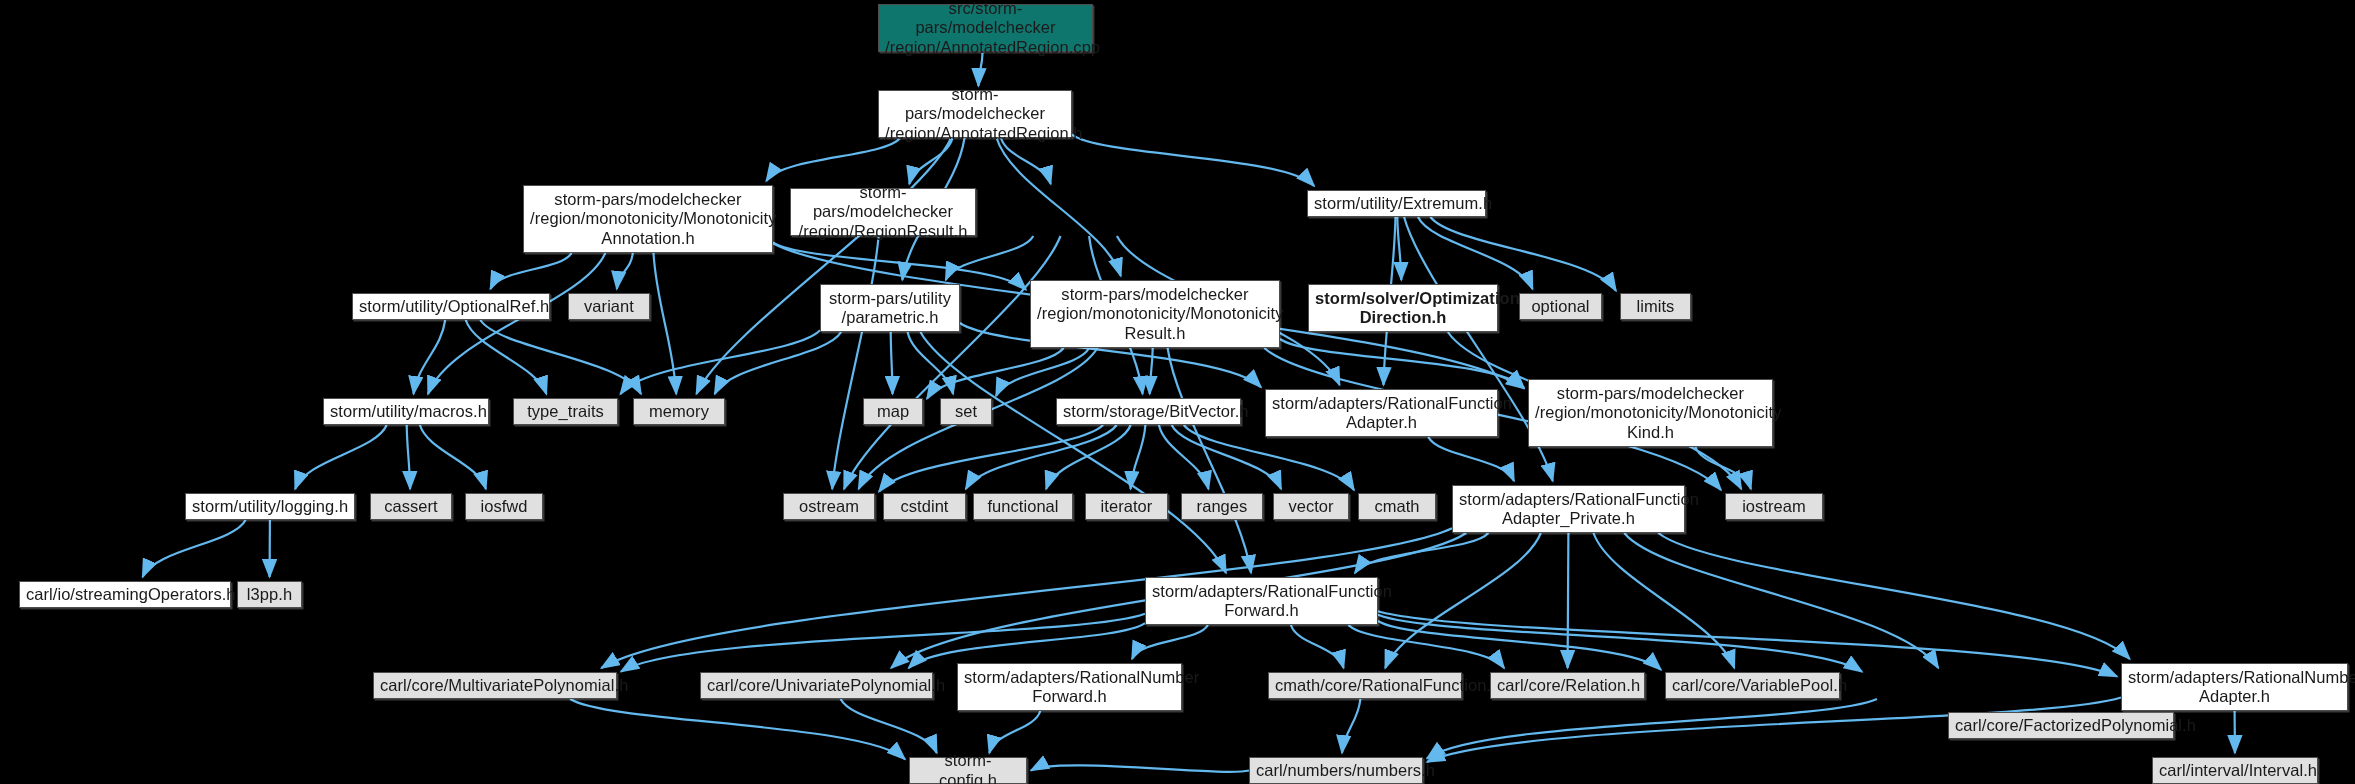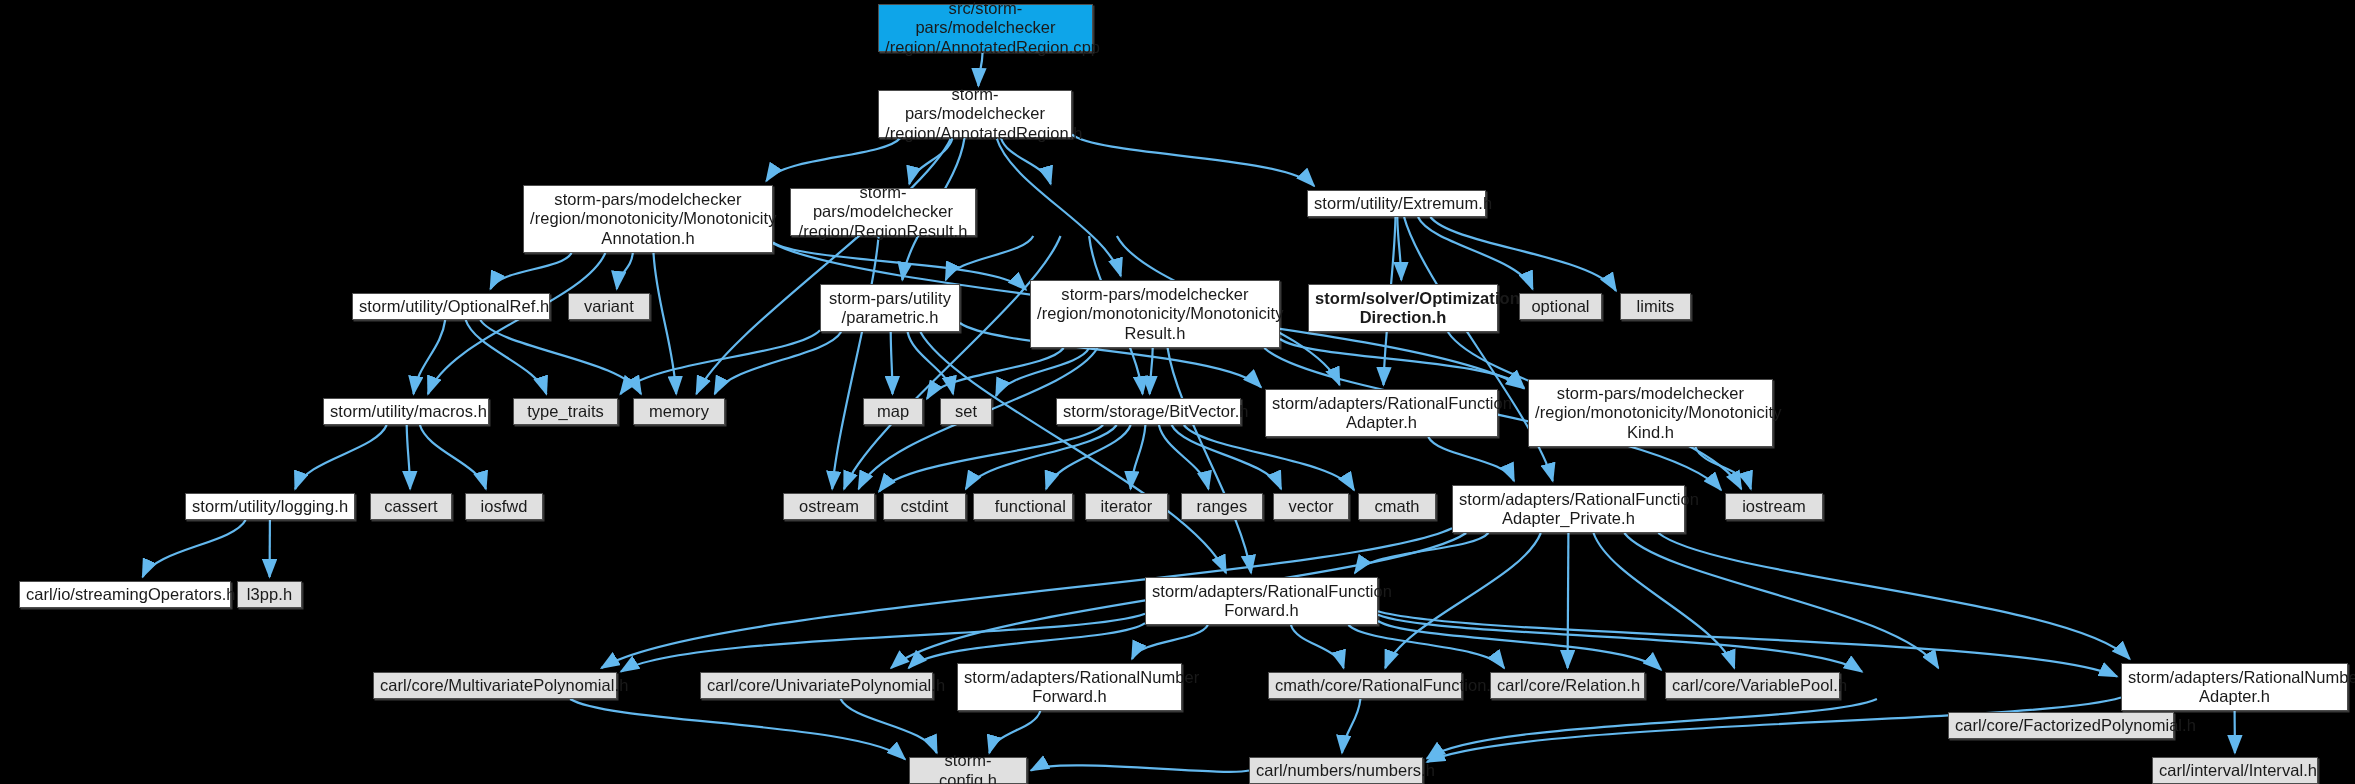--- a/index.html
+++ b/index.html
@@ -45,21 +45,21 @@
     line-height: 1.17;
     letter-spacing: 0.05px;
     padding: 1px 6px;
     white-space: pre-line;
     box-shadow: 1.5px 1.5px 0 0 rgba(255,255,255,0.22);
   }
   .node.sys {
     background: #e0e0e0;
   }
   .node.root {
-    background: #0ea5e9;
+    background: #0f766e;
   }
   .node span {
     display: block;
     width: 100%;
   }
 </style>
 </head>
 <body>
 
 <div id="graph-root">
@@ -179,21 +179,21 @@
       <div class="node sys" style="left: 863px; top: 398px; width: 60px; height: 27px;"><span>map</span></div>
       <div class="node sys" style="left: 940px; top: 398px; width: 52px; height: 27px;"><span>set</span></div>
       <div class="node" style="left: 1056px; top: 398px; width: 185px; height: 27px;"><span>storm/storage/BitVector.h</span></div>
       <div class="node" style="left: 1265px; top: 389px; width: 233px; height: 48px;"><span>storm/adapters/RationalFunction
 Adapter.h</span></div>
       <div class="node" style="left: 1528px; top: 379px; width: 245px; height: 68px;"><span>storm-pars/modelchecker
 /region/monotonicity/Monotonicity
 Kind.h</span></div>
       <div class="node sys" style="left: 783px; top: 493px; width: 92px; height: 27px;"><span>ostream</span></div>
       <div class="node sys" style="left: 883px; top: 493px; width: 83px; height: 27px;"><span>cstdint</span></div>
-      <div class="node sys" style="left: 973px; top: 493px; width: 100px; height: 27px; text-align: right;"><span>functional</span></div>
+      <div class="node sys" style="left: 973px; top: 493px; width: 100px; height: 27px;"><span>functional</span></div>
       <div class="node sys" style="left: 1085px; top: 493px; width: 83px; height: 27px;"><span>iterator</span></div>
       <div class="node sys" style="left: 1181px; top: 493px; width: 82px; height: 27px;"><span>ranges</span></div>
       <div class="node sys" style="left: 1273px; top: 493px; width: 76px; height: 27px;"><span>vector</span></div>
       <div class="node sys" style="left: 1358px; top: 493px; width: 78px; height: 27px;"><span>cmath</span></div>
       <div class="node" style="left: 1452px; top: 485px; width: 233px; height: 48px;"><span>storm/adapters/RationalFunction
 Adapter_Private.h</span></div>
       <div class="node sys" style="left: 1725px; top: 493px; width: 98px; height: 27px;"><span>iostream</span></div>
       <div class="node" style="left: 185px; top: 493px; width: 170px; height: 27px;"><span>storm/utility/logging.h</span></div>
       <div class="node sys" style="left: 370px; top: 493px; width: 82px; height: 27px;"><span>cassert</span></div>
       <div class="node sys" style="left: 465px; top: 493px; width: 78px; height: 27px;"><span>iosfwd</span></div>

